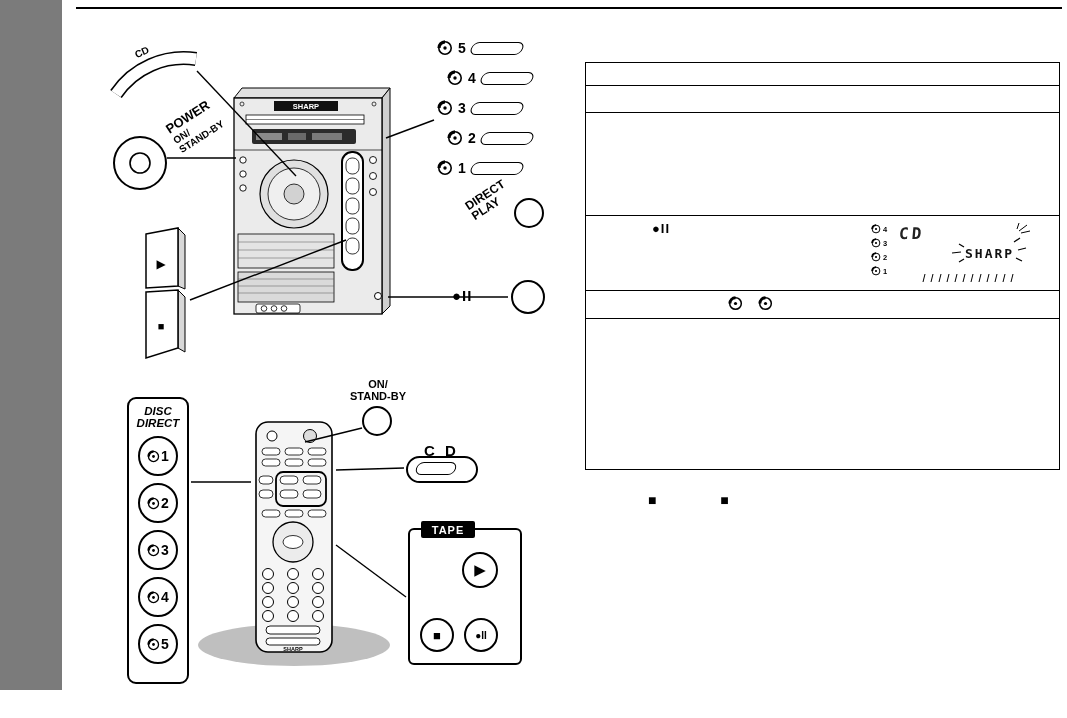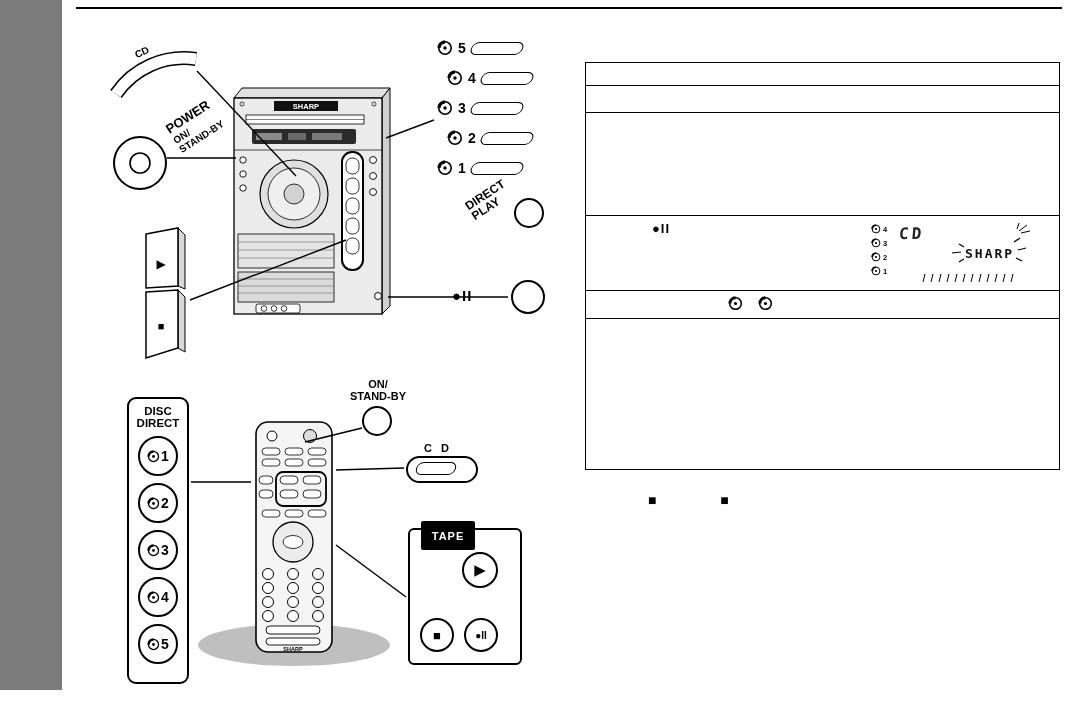--- a/index.html
+++ b/index.html
@@ -19,38 +19,38 @@
   .disc-row { position:absolute; display:flex; align-items:center; gap:5px; }
   .disc16 { width:16px; height:16px; }
   .disc13 { width:13px; height:13px; }
   .disc-num { font-weight:bold; font-size:14px; }
   .pill { width:52px; height:13px; border:1.6px solid #000; border-radius:8px;
           transform:skewX(-20deg); background:#fff; display:inline-block; box-sizing:border-box; }
 
   
   .disc-panel { position:absolute; left:127px; top:397px; width:62px; height:287px;
                 border:2.5px solid #000; border-radius:9px; background:#fff; box-sizing:border-box; }
-  .disc-panel .title { text-align:center; font-weight:bold; font-size:11.5px; line-height:12px; margin-top:6px; }
+  .disc-panel .title { text-align:center; font-weight:bold; font-size:11.5px; line-height:12px; margin-top:6px;font-style:italic; }
   .panel-btn { width:40px; height:40px; border:2.5px solid #000; border-radius:50%; margin:7px auto 0 auto;
                display:flex; align-items:center; justify-content:center; gap:1px;
                font-weight:bold; font-size:14px; background:#fff; box-sizing:border-box; }
 
   .remote-shadow { position:absolute; left:198px; top:624px; width:192px; height:42px;
                    background:#bfbfbf; border-radius:50%; }
 
   
   .cd-frame { position:absolute; left:406px; top:456px; width:72px; height:27px;
               border:2.5px solid #000; border-radius:14px; background:#fff; box-sizing:border-box; }
   .cd-frame .inner-oval { position:absolute; left:8px; top:4px; width:40px; height:13px;
               border:1.5px solid #000; border-radius:7px; transform:skewX(-15deg); background:#fff; box-sizing:border-box; }
 
   
   .tape-panel { position:absolute; left:408px; top:528px; width:114px; height:137px;
                 border:2.5px solid #000; border-radius:6px; background:#fff; box-sizing:border-box; }
-  .tape-tab { position:absolute; left:11px; top:-9px; width:54px; height:29px; background:#000;
+  .tape-tab { position:absolute; left:11px; top:-9px; width:54px; height:17px; background:#000;
               color:#fff; font-weight:bold; font-size:11px; display:flex; align-items:center;
               justify-content:center; border-radius:2px; letter-spacing:1px; }
 
   
   .info-table { position:absolute; left:585px; top:62px; width:475px; height:408px;
                 border:1.6px solid #000; display:flex; flex-direction:column; box-sizing:border-box; background:#fff; }
   .trow { border-bottom:1.6px solid #000; position:relative; box-sizing:border-box; }
   .trow.last { border-bottom:none; flex:1; }
   .rec-sym { position:absolute; left:66px; top:5px; font-weight:bold; font-size:13px; letter-spacing:1px; }
 
@@ -277,21 +277,21 @@
     <rect x="16" y="220" width="54" height="7" rx="3.5" fill="#fff" stroke="#000" stroke-width=".9"></rect>
     <text x="43" y="232.5" font-size="5.5" font-weight="bold" text-anchor="middle">SHARP</text>
   </svg>
 
   <div class="abs" style="left:346px; top:378px; width:64px; text-align:center; font-weight:bold; font-size:11px; line-height:12px;">
     <div>ON/</div>
     <div>STAND-BY</div>
   </div>
   <div class="abs circle-btn" style="left:362px; top:406px; width:30px; height:30px;"></div>
 
-  <div class="abs" style="left:424px; top:442px; font-weight:bold; font-size:11px; letter-spacing:3px;">C D</div>
+  <div class="abs" style="left:424px; top:442px; font-weight:bold; font-size:15px; letter-spacing:3px;">C D</div>
   <div class="cd-frame">
     <div class="inner-oval"></div>
   </div>
 
   <div class="tape-panel">
     <div class="tape-tab">TAPE</div>
     <div class="circle-btn" style="position:absolute; left:52px; top:22px; width:36px; height:36px; font-size:15px;">
       <span>▶</span>
     </div>
     <div class="circle-btn" style="position:absolute; left:10px; top:88px; width:34px; height:34px; font-size:13px;">

